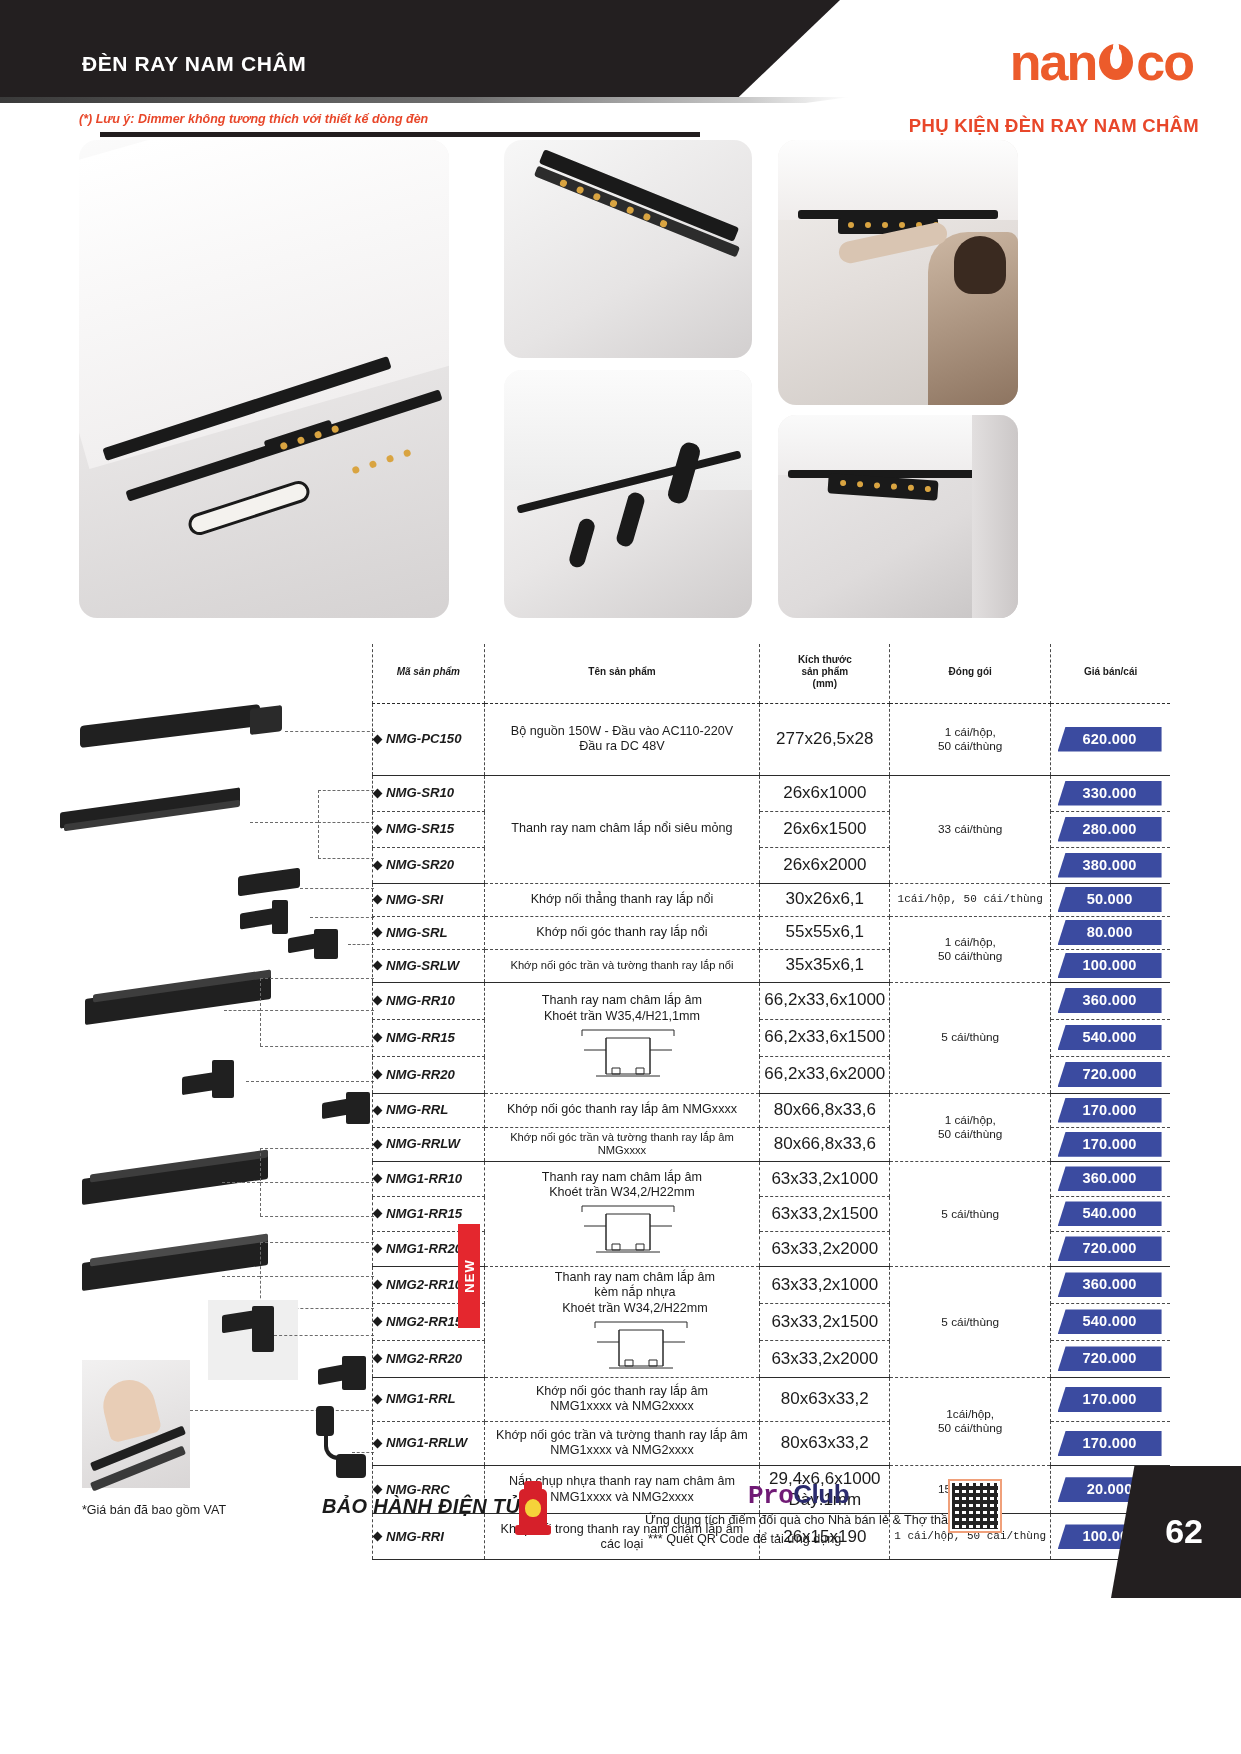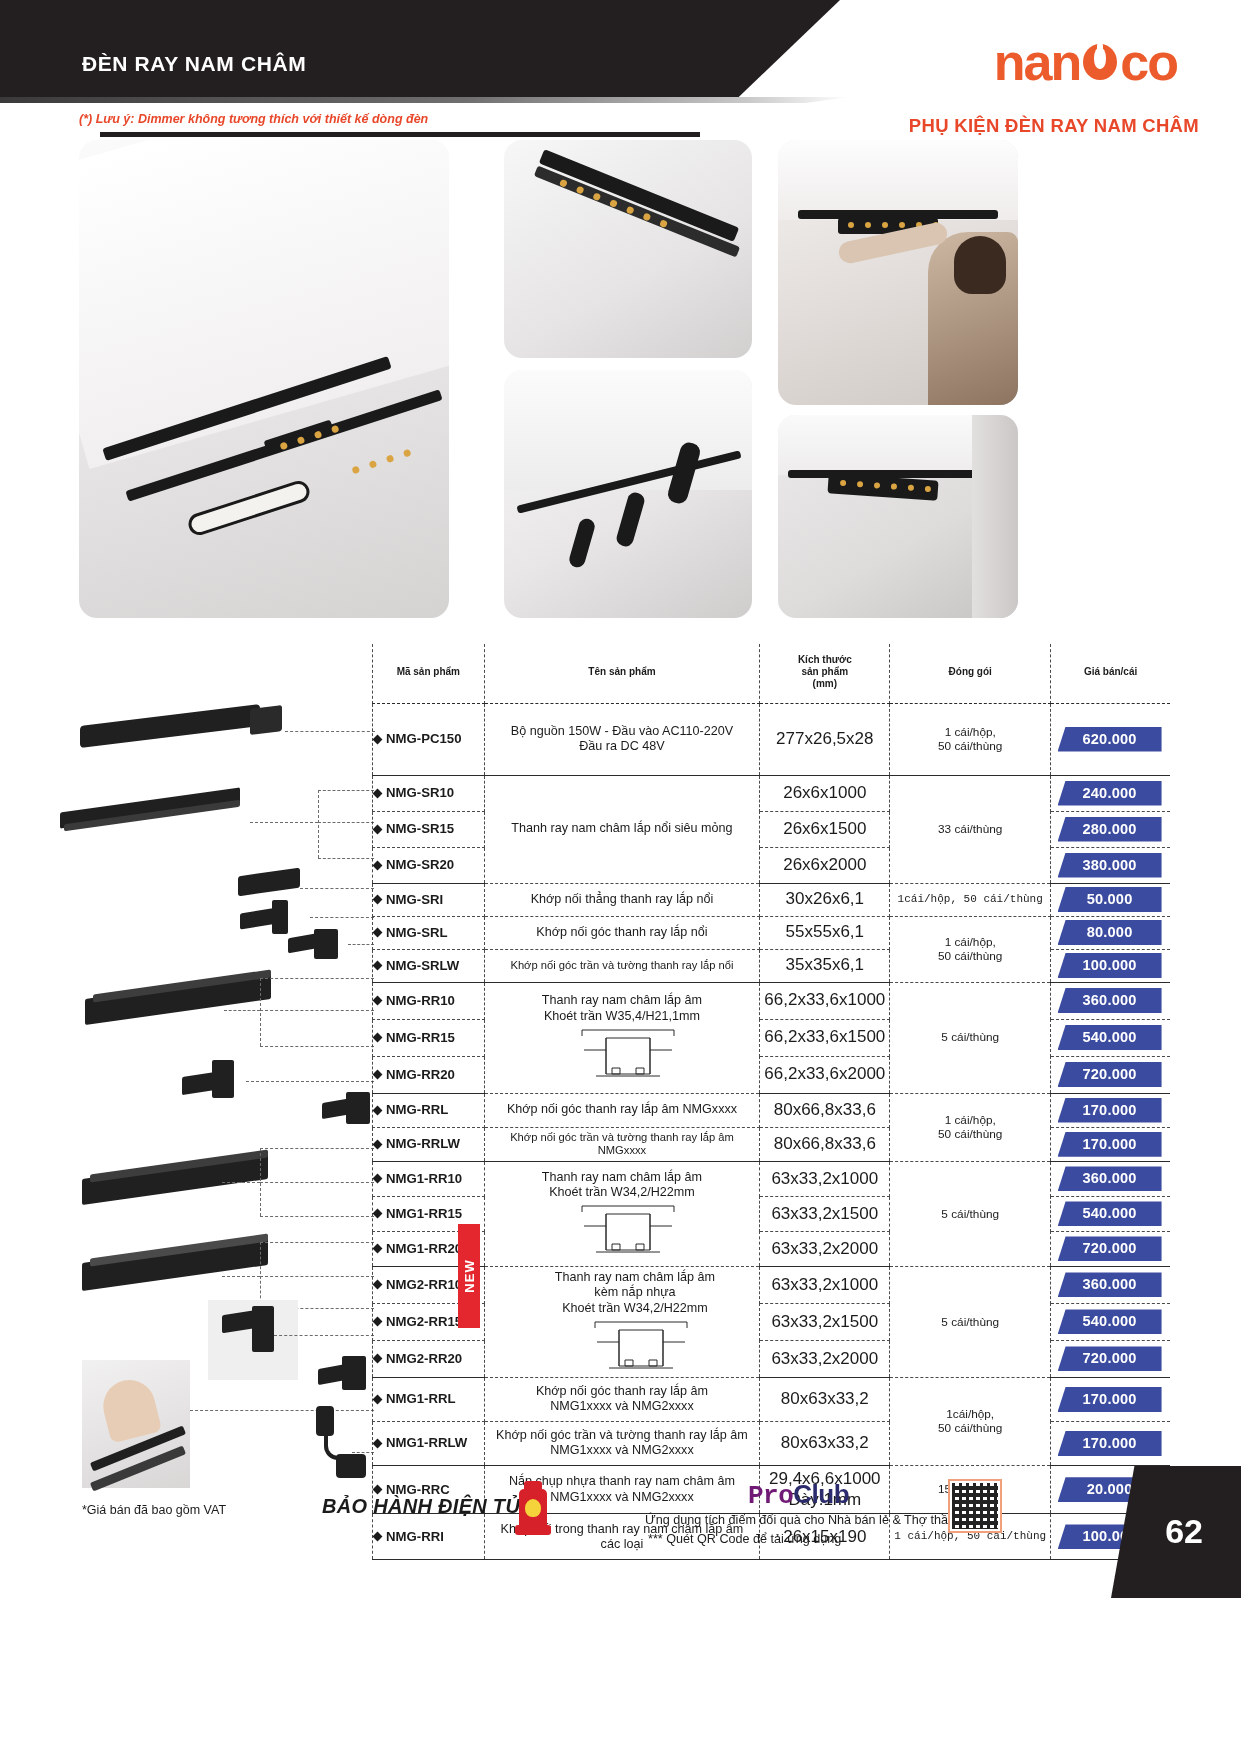--- a/index.html
+++ b/index.html
@@ -25,21 +25,21 @@
     position: absolute; left: 0; top: 97px; width: 850px; height: 16px;
     background: linear-gradient(90deg, #3a3a3a 0%, #6f6f6f 55%, #c9c9c9 88%, #ffffff 100%);
     clip-path: polygon(0 0, 100% 0, 86% 100%, 0 100%);
   }
   .header-title {
     position: absolute; left: 82px; top: 52px;
     color: #ffffff; font-size: 21px; font-weight: bold;
     letter-spacing: 0.6px;
   }
   .brand-logo {
-    position: absolute; right: 64px; top: 36px;
+    position: absolute; right: 48px; top: 36px;
     font-size: 52px; font-weight: bold; letter-spacing: -2px;
     color: #ec5b2b; line-height: 1;
   }
   .brand-logo .o-mark {
     position: relative; display: inline-block; width: 40px; height: 46px;
     vertical-align: -5px;
   }
   .brand-logo .o-mark .ring {
     position: absolute; left: 3px; top: 5px; width: 34px; height: 36px;
     border-radius: 50%; background: #ec5b2b;
@@ -104,21 +104,21 @@
     border-bottom: 1px dashed #4a4a4a;
     border-right: 1px dashed #4a4a4a;
     padding: 3px 4px; vertical-align: middle; text-align: center;
     line-height: 1.22;
   }
   .tbl tr > td:last-child, .tbl tr > th:last-child { border-right: none; }
   .tbl thead th {
     font-weight: bold; font-size: 10px; padding: 10px 4px 12px;
     border-bottom: 1px dashed #2a2a2a;
   }
-  .tbl thead th:first-child, .tbl tbody td.code { border-left: 1px dashed #4a4a4a; }
+  .tbl thead th:first-child, .tbl tbody td.code { border-left: 1px dashed #4a4a4a; font-style: italic; }
   .col-code  { width: 118px; }
   .col-name  { width: 340px; }
   .col-dim   { width: 104px; }
   .col-pack  { width: 110px; }
   .col-price { width: 126px; border-right: none !important; }
 
   td.code {
     font-weight: bold; font-size: 13.2px; text-align: left; padding-left: 13px;
     white-space: nowrap; position: relative;
   }
@@ -453,21 +453,21 @@
           <div>50 cái/thùng</div>
         </td>
         <td class="col-price price-cell"><span class="chip">620.000</span></td>
       </tr>
 
       <tr style="height:36px;">
         <td class="code">NMG-SR10</td>
         <td class="name" rowspan="3">Thanh ray nam châm lắp nổi siêu mỏng</td>
         <td class="dim">26x6x1000</td>
         <td class="pack" rowspan="3">33 cái/thùng</td>
-        <td class="col-price price-cell"><span class="chip">240.000</span></td>
+        <td class="col-price price-cell"><span class="chip">330.000</span></td>
       </tr>
       <tr style="height:36px;">
         <td class="code">NMG-SR15</td>
         <td class="dim">26x6x1500</td>
         <td class="col-price price-cell"><span class="chip">280.000</span></td>
       </tr>
       <tr class="grp-end" style="height:36px;">
         <td class="code">NMG-SR20</td>
         <td class="dim">26x6x2000</td>
         <td class="col-price price-cell"><span class="chip">380.000</span></td>

